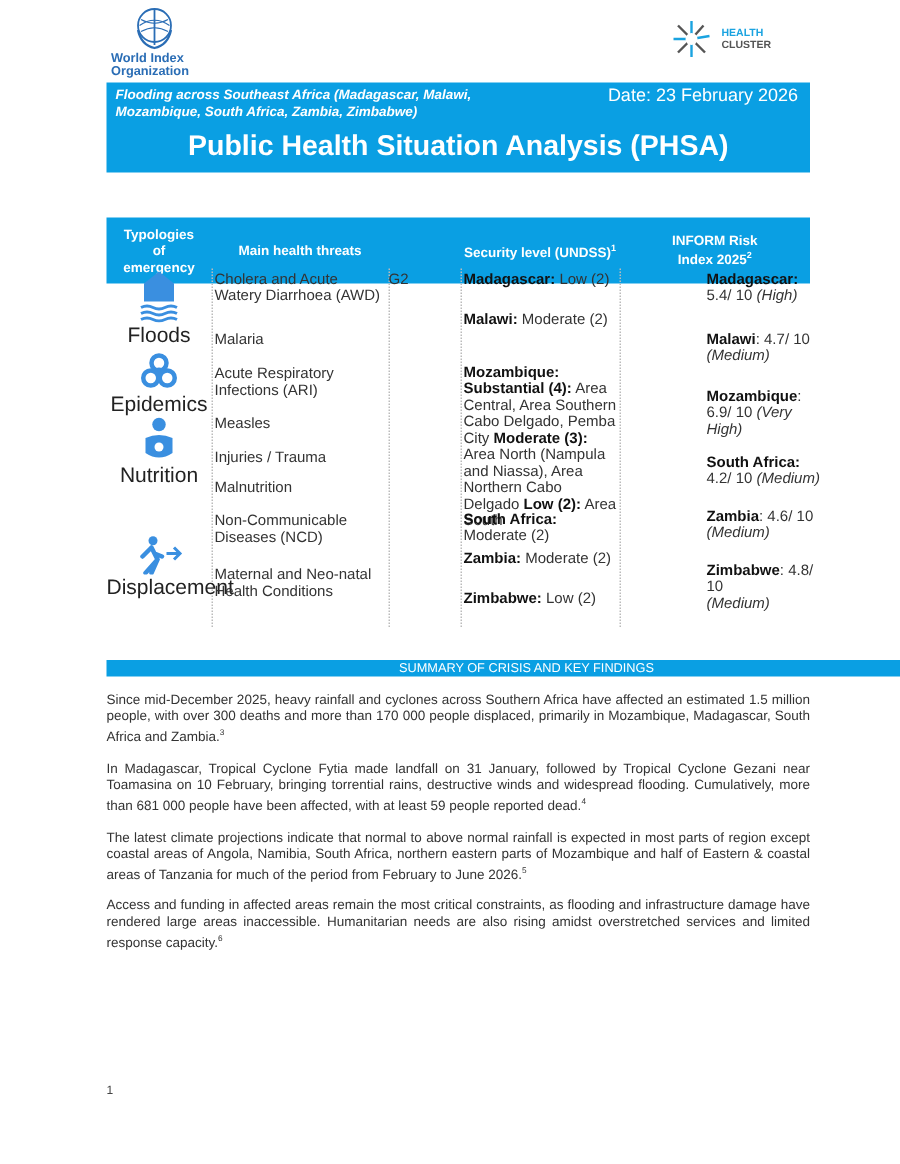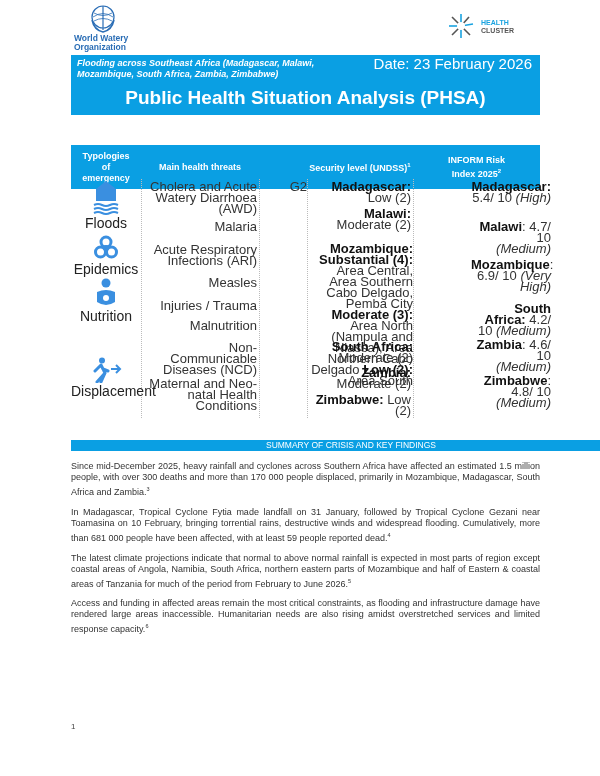--- a/index.html
+++ b/index.html
@@ -10,56 +10,56 @@
     .who-emblem { position: absolute; left: 14px; top: 0; width: 30px; height: 30px; }
     .who-text { position: absolute; left: 0; top: 30px; font-size: 8.5px; line-height: 8.5px; font-weight: bold; color: #2a6db5; }
     .logo-hc { position: absolute; left: 447px; top: 8px; width: 100px; height: 36px; }
     .hc-swirl { position: absolute; left: 0; top: 4px; width: 28px; height: 28px; }
     .hc-text { position: absolute; left: 34px; top: 11px; font-size: 7px; line-height: 7.5px; font-weight: bold; }
     .hc-text .l1 { color: #1aa3e0; }
     .hc-text .l2 { color: #555; }
 
     .banner { position: absolute; left: 71px; top: 55px; width: 469px; height: 60px; background: #0a9fe3; color: #fff; text-decoration: underline; }
     .banner-sub { position: absolute; left: 6px; top: 3px; width: 300px; font-size: 9px; line-height: 11px; font-weight: bold; font-style: italic; }
-    .banner-date { position: absolute; right: 8px; top: 3px; font-size: 15px; line-height: 11px; }
+    .banner-date { position: absolute; right: 8px; top: 3px; font-size: 12px; line-height: 11px; }
     .banner-title { position: absolute; left: 0; right: 0; top: 32px; text-align: center; font-size: 19px; font-weight: bold; }
 
     .tbl { position: absolute; left: 71px; top: 135px; width: 469px; height: 283px; }
     .thead { position: absolute; left: 0; top: 0; width: 469px; height: 44px; background: #0a9fe3; color: #fff; font-size: 9px; font-weight: bold; margin-top: 10px; }
     .th { position: absolute; top: 0; height: 44px; display: flex; align-items: center; justify-content: center; text-align: center; line-height: 11px; }
     .th sup { font-size: 6px; }
     .col1 { left: 0; width: 70px; }
     .col2 { left: 70px; width: 118px; }
     .col3 { left: 188px; width: 48px; }
     .col4 { left: 236px; width: 106px; }
     .col5 { left: 342px; width: 127px; }
     .vline { position: absolute; top: 44px; height: 239px; border-left: 1px dotted #bbb; }
 
     .typ { position: absolute; left: 0; width: 70px; text-align: center; font-size: 14px; color: #222; }
     .typ .ic { display: block; margin: 0 auto; }
-    .cell { position: absolute; text-align: right; font-size: 13px; line-height: 11px; color: #333; }
+    .cell { position: absolute; text-align: left; font-size: 10px; line-height: 11px; color: #333; }
     .cell b { color: #111; }
 
     .sum-bar { position: absolute; left: 71px; top: 440px; width: 560px; height: 11px; background: #0a9fe3; color: #fff; text-align: center; font-size: 8.5px; line-height: 11px; font-weight: normal; }
     .para { position: absolute; left: 71px; width: 469px; font-size: 9px; line-height: 11.3px; color: #333; text-align: justify; }
     .para sup { font-size: 5.5px; }
     .pagenum { position: absolute; left: 71px; top: 722px; font-size: 8px; color: #444; }
   </style>
 </head>
 <body>
 
 <div class="logo-who">
   <svg class="who-emblem" viewBox="0 0 30 30">
     <circle cx="15" cy="13" r="11" fill="none" stroke="#2a6db5" stroke-width="1.2"></circle>
     <path d="M5 13 Q15 6 25 13 M6 9 Q15 14 24 9 M6 17 Q15 12 24 17" fill="none" stroke="#2a6db5" stroke-width="0.8"></path>
     <line x1="15" y1="2" x2="15" y2="26" stroke="#2a6db5" stroke-width="1.2"></line>
     <path d="M4 16 Q6 26 15 28 Q24 26 26 16" fill="none" stroke="#2a6db5" stroke-width="1.5"></path>
   </svg>
   <div class="who-text">
-    <div>World Watery</div>
+    <div>World Index</div>
     <div>Organization</div>
   </div>
 </div>
 
 <div class="logo-hc">
   <svg class="hc-swirl" viewBox="0 0 28 28">
     <g fill="none" stroke-width="1.6">
       <path d="M14 14 L14 2" stroke="#1aa3e0"></path>
       <path d="M14 14 L22 5" stroke="#555"></path>
       <path d="M14 14 L26 12" stroke="#1aa3e0"></path>

